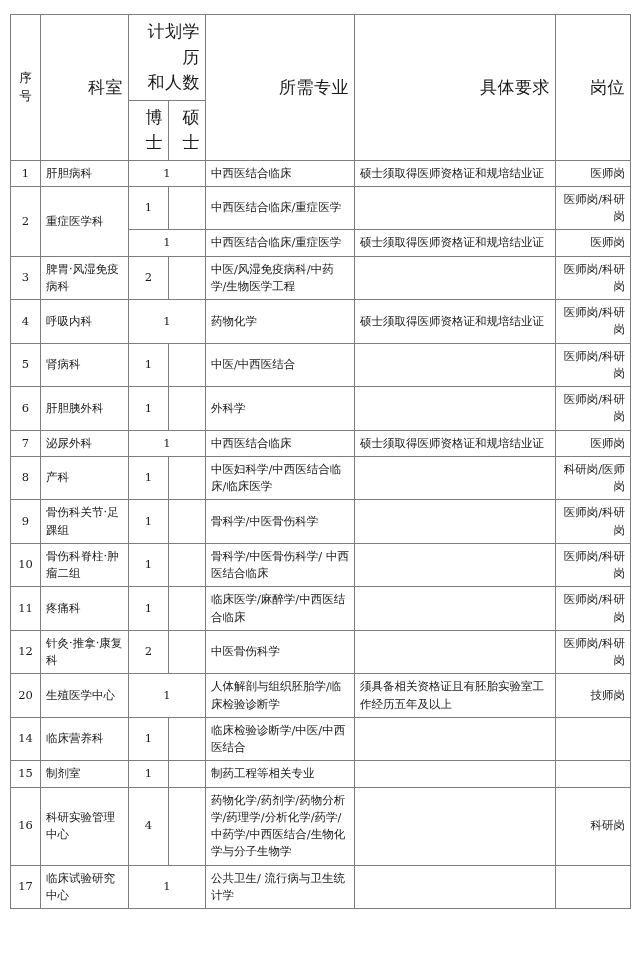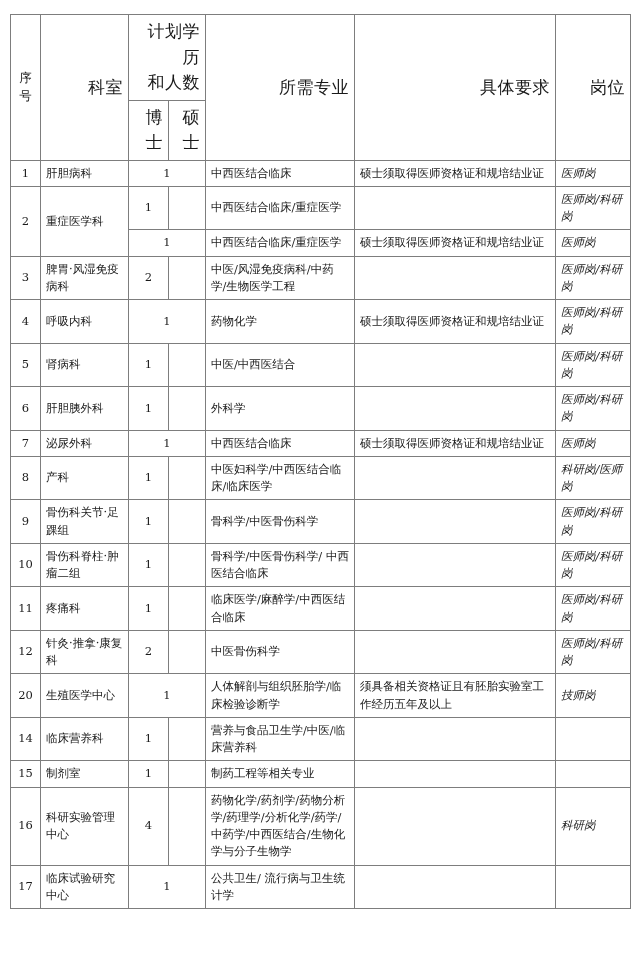--- a/index.html
+++ b/index.html
@@ -50,21 +50,21 @@
     text-align: right;
     font-size: 17px;
     letter-spacing: .5px;
   }
   .h-idx {
     text-align: center;
     font-size: 12.5px;
     line-height: 1.45;
   }
   .c-num  { text-align: center; }
-  .c-mid  { text-align: left; font-style: italic; }
+  .c-mid  { text-align: right; }
   .c-left { text-align: left; }
   .deg-merged { text-align: center; }
 
   .idx-stack span { display: block; }
 </style>
 </head>
 <body>
 
 <div class="sheet">
   <table class="recruit">
@@ -223,21 +223,21 @@
           <td class="deg-merged" colspan="2">1</td>
           <td class="c-left">人体解剖与组织胚胎学/临床检验诊断学</td>
           <td class="c-left">须具备相关资格证且有胚胎实验室工作经历五年及以上</td>
           <td class="c-mid">技师岗</td>
         </tr>
         <tr>
           <td class="c-num">14</td>
           <td class="c-left">临床营养科</td>
           <td class="c-num">1</td>
           <td class="c-num"></td>
-          <td class="c-left">营养与食品卫生学/中医/临床营养科</td>
+          <td class="c-left">临床检验诊断学/中医/中西医结合</td>
           <td class="c-left"></td>
           <td class="c-mid"></td>
         </tr>
         <tr>
           <td class="c-num">15</td>
           <td class="c-left">制剂室</td>
           <td class="c-num">1</td>
           <td class="c-num"></td>
           <td class="c-left">制药工程等相关专业</td>
           <td class="c-left"></td>

